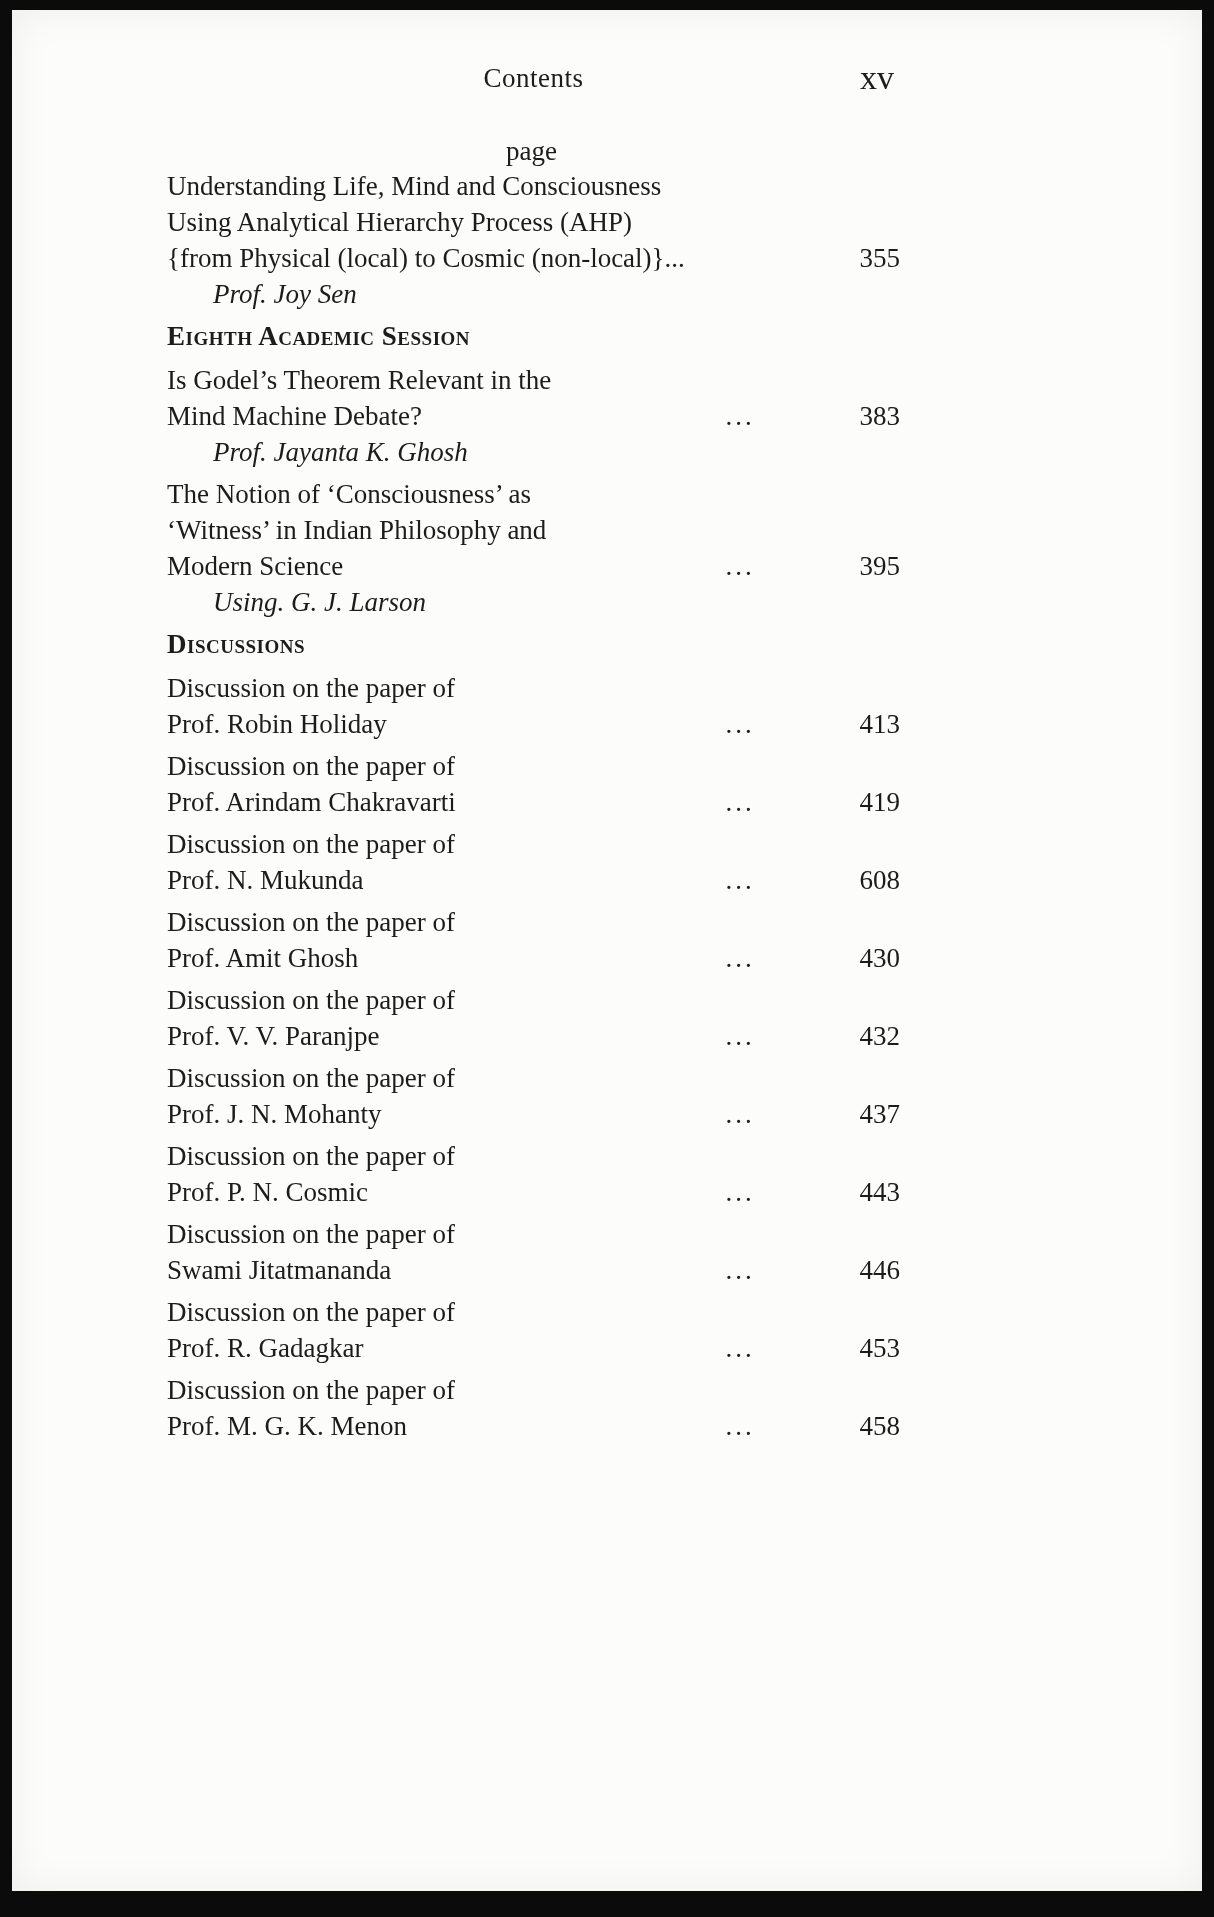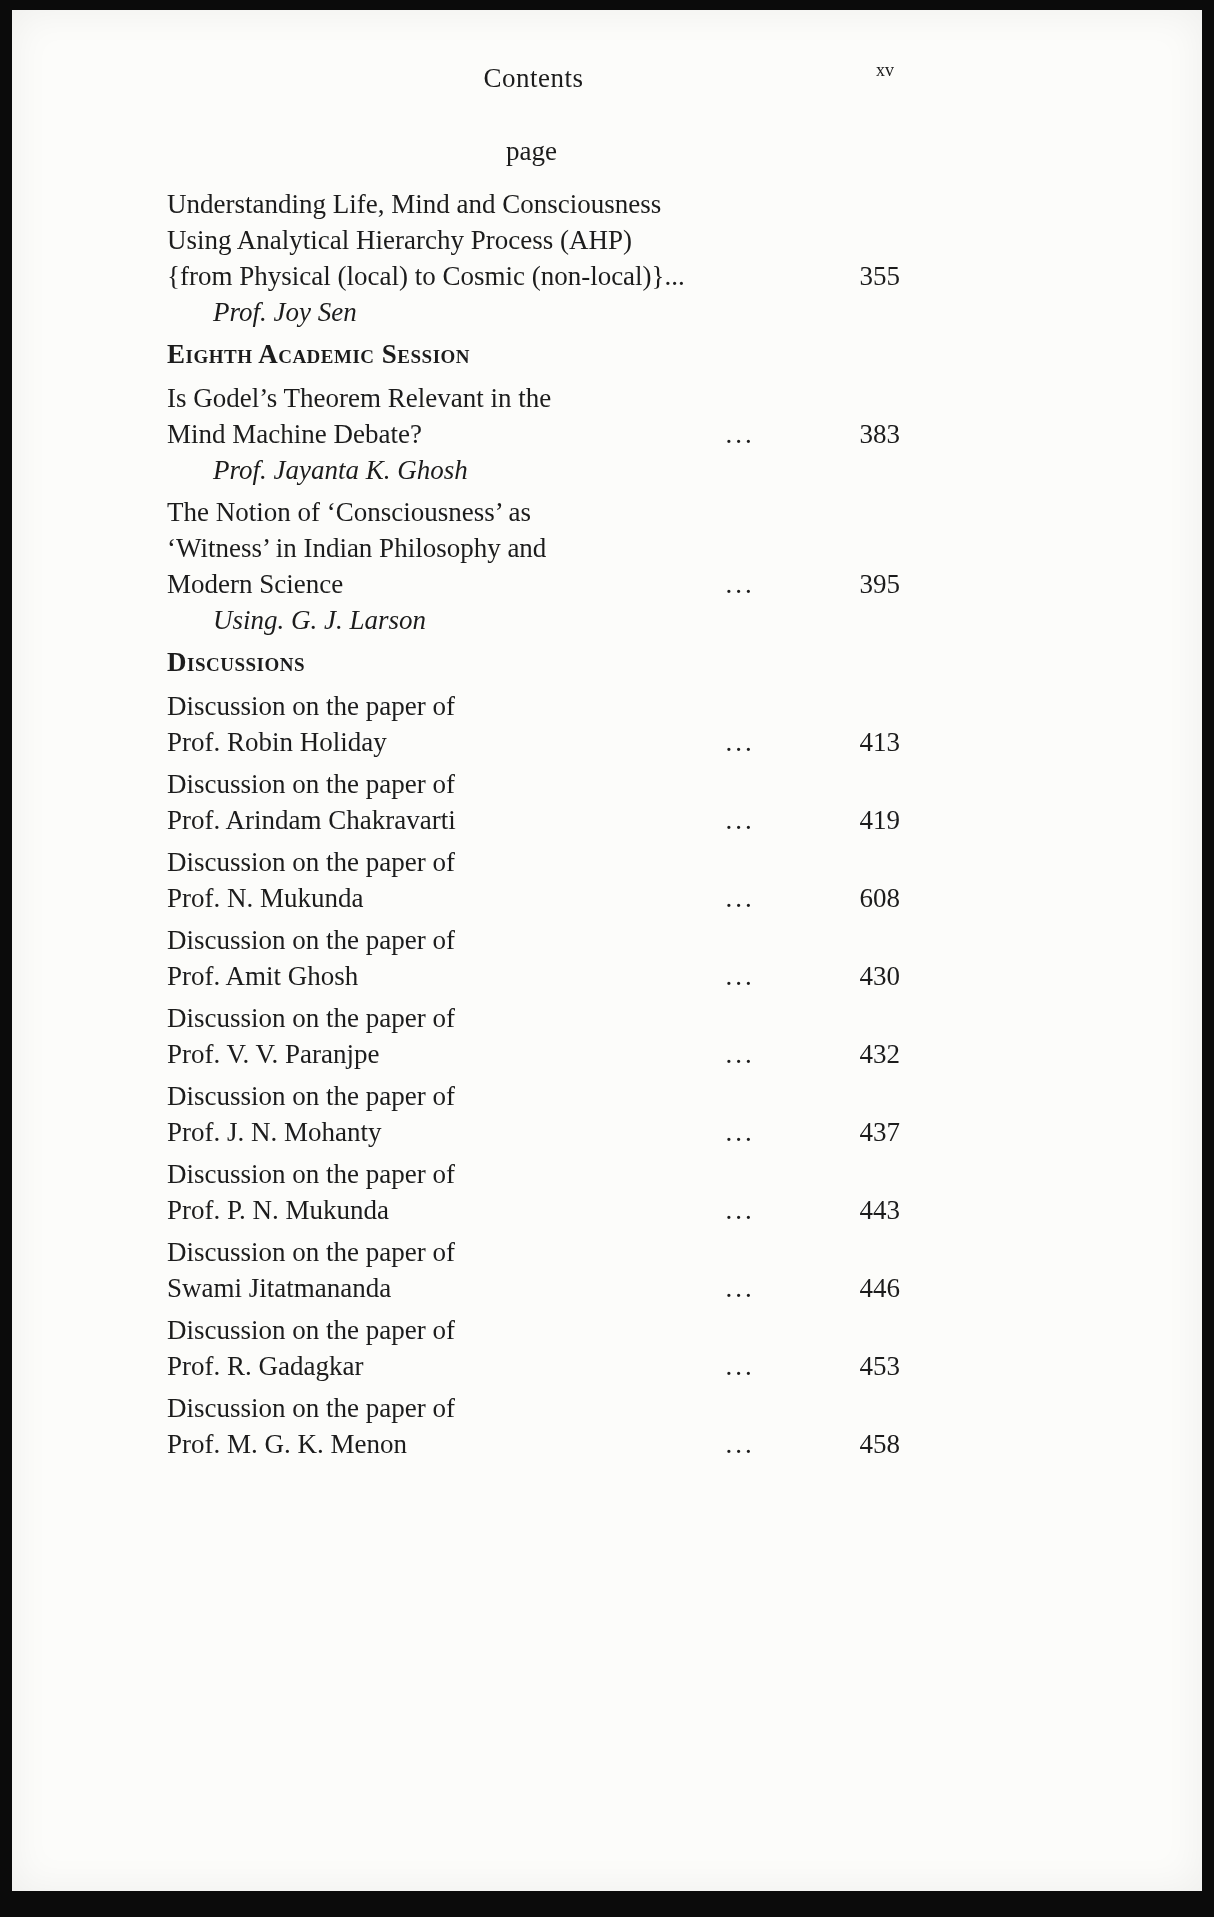--- a/index.html
+++ b/index.html
@@ -33,31 +33,31 @@
     padding-top: 50px;
     text-align: center;
     height: 40px;
   }
   .header .title {
     letter-spacing: 0.5px;
   }
   .header .folio {
     position: absolute;
     right: 6px;
-    bottom: 12px;
-    font-size: 18px;
+    bottom: 4px;
+    font-size: 34px;
   }
   .page-label {
     margin-top: 36px;
     text-align: center;
     padding-right: 4px;
     line-height: 30px;
   }
   .toc {
-    margin-top: 20px;
+    margin-top: 2px;
   }
   .entry {
     margin-bottom: 6px;
   }
   .title-line {
     display: block;
   }
   .entry-row {
     display: grid;
     grid-template-columns: 1fr 90px 115px;
@@ -209,21 +209,21 @@
               <span class="pagenum">437</span>
             </div>
           </div>
 
   </div>
 
   <div class="entry">
     <div class="entry-lines">
             <div class="title-line">Discussion on the paper of</div>
             <div class="entry-row">
-              <span class="title-line">Prof. P. N. Mukunda</span>
+              <span class="title-line">Prof. P. N. Cosmic</span>
               <span class="dots">...</span>
               <span class="pagenum">443</span>
             </div>
           </div>
 
   </div>
 
   <div class="entry">
     <div class="entry-lines">
             <div class="title-line">Discussion on the paper of</div>

